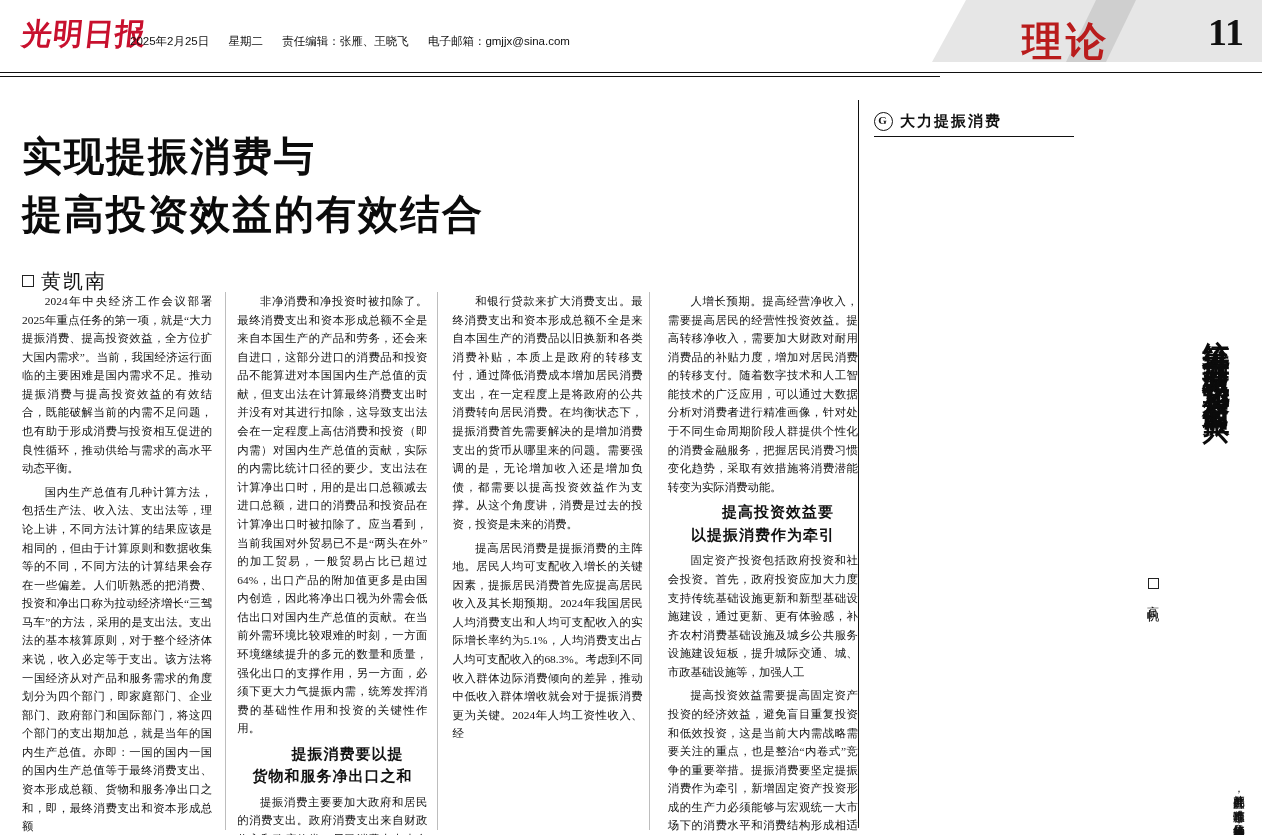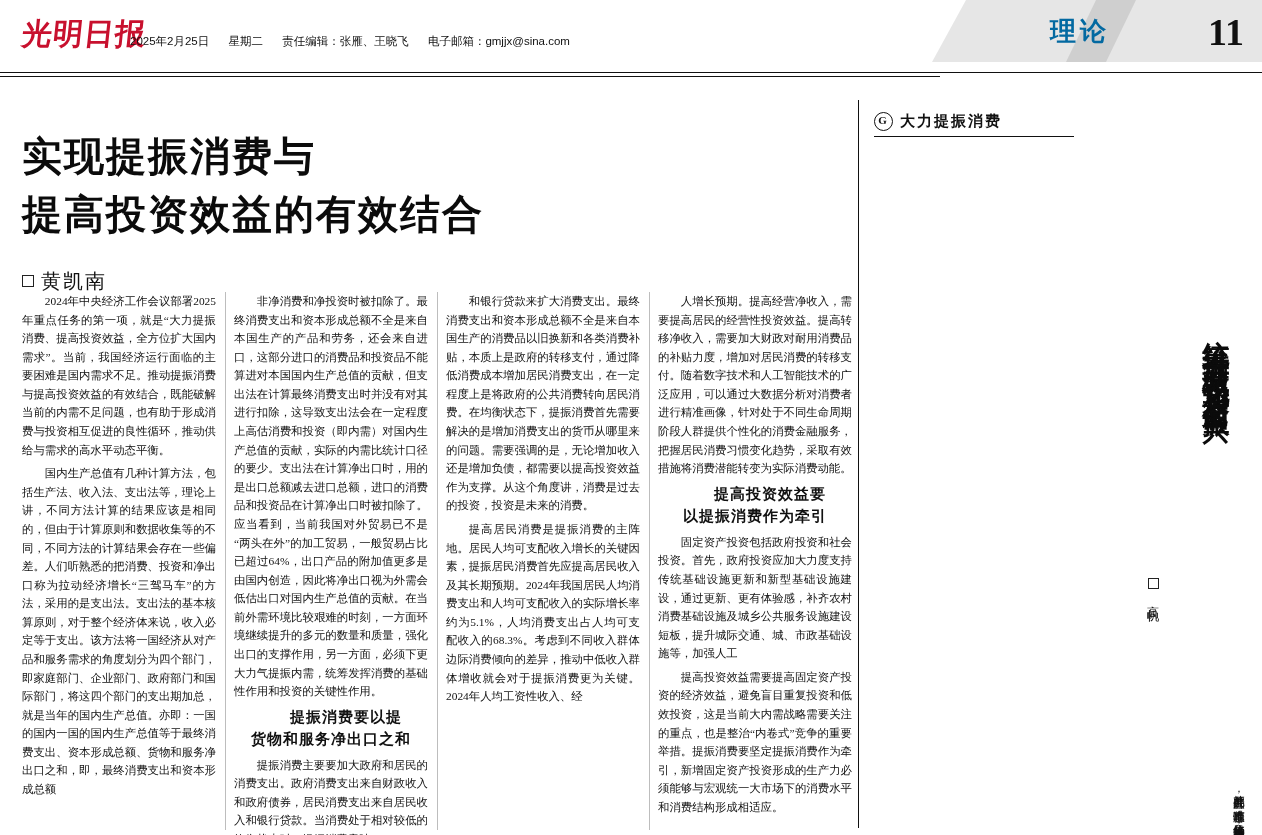--- a/index.html
+++ b/index.html
@@ -15,39 +15,39 @@
         font-family:"Liberation Sans",sans-serif;white-space:nowrap;}
   .mast-meta span{margin-right:16px;}
   .mast-meta span:last-child{margin-right:0;}
 
   .section-tag{position:absolute;right:0;top:0;width:330px;height:72px;overflow:hidden;}
   .tag-shape{position:absolute;right:0;top:0;width:330px;height:62px;
         background:#e6e6e6;
         clip-path:polygon(34px 0,330px 0,330px 62px,0px 62px);}
   .tag-shape2{position:absolute;right:126px;top:0;width:70px;height:62px;background:#cfcfcf;
         clip-path:polygon(30px 0,70px 0,40px 62px,0px 62px);}
-  .tag-label{position:absolute;right:152px;top:14px;font-size:26px;font-weight:700;
-        letter-spacing:4px;color:#0369a1;}
+  .tag-label{position:absolute;right:152px;top:14px;font-size:40px;font-weight:700;
+        letter-spacing:4px;color:#b91c1c;}
   .page-num{position:absolute;right:18px;top:10px;font-size:38px;font-weight:700;color:#111;
         font-family:"Liberation Serif",serif;}
   .mast-rule{position:absolute;left:0;top:72px;width:1262px;height:0;
         border-top:1.5px solid #111;}
   .mast-rule2{position:absolute;left:0;top:76px;width:940px;height:0;
         border-top:0.8px solid #111;}
 
   
   .headline{position:absolute;left:22px;top:128px;width:690px;
         font-size:40px;line-height:1.45;font-weight:700;letter-spacing:2px;color:#0b0b0b;}
   .byline{position:absolute;left:22px;top:268px;font-size:20px;letter-spacing:2px;}
   .byline .sq{display:inline-block;width:10px;height:10px;border:1.2px solid #222;
         margin-right:7px;vertical-align:1px;}
 
   
   .body-cols{position:absolute;left:22px;top:292px;width:836px;height:540px;
-        display:flex;gap:18px;}
+        display:flex;gap:25px;}
   .col{width:194px;font-size:11.4px;line-height:1.63;text-align:justify;
        text-justify:inter-ideograph;color:#111;}
   .col p{margin:0 0 5px 0;text-indent:2em;}
   .sub-h{font-size:15px;font-weight:700;line-height:1.5;text-align:center;
         letter-spacing:1px;margin:11px 0 9px;text-indent:0;}
 
   
   .vline{position:absolute;top:292px;width:0;height:538px;border-left:0.7px solid #bdbdbd;}
 
   

